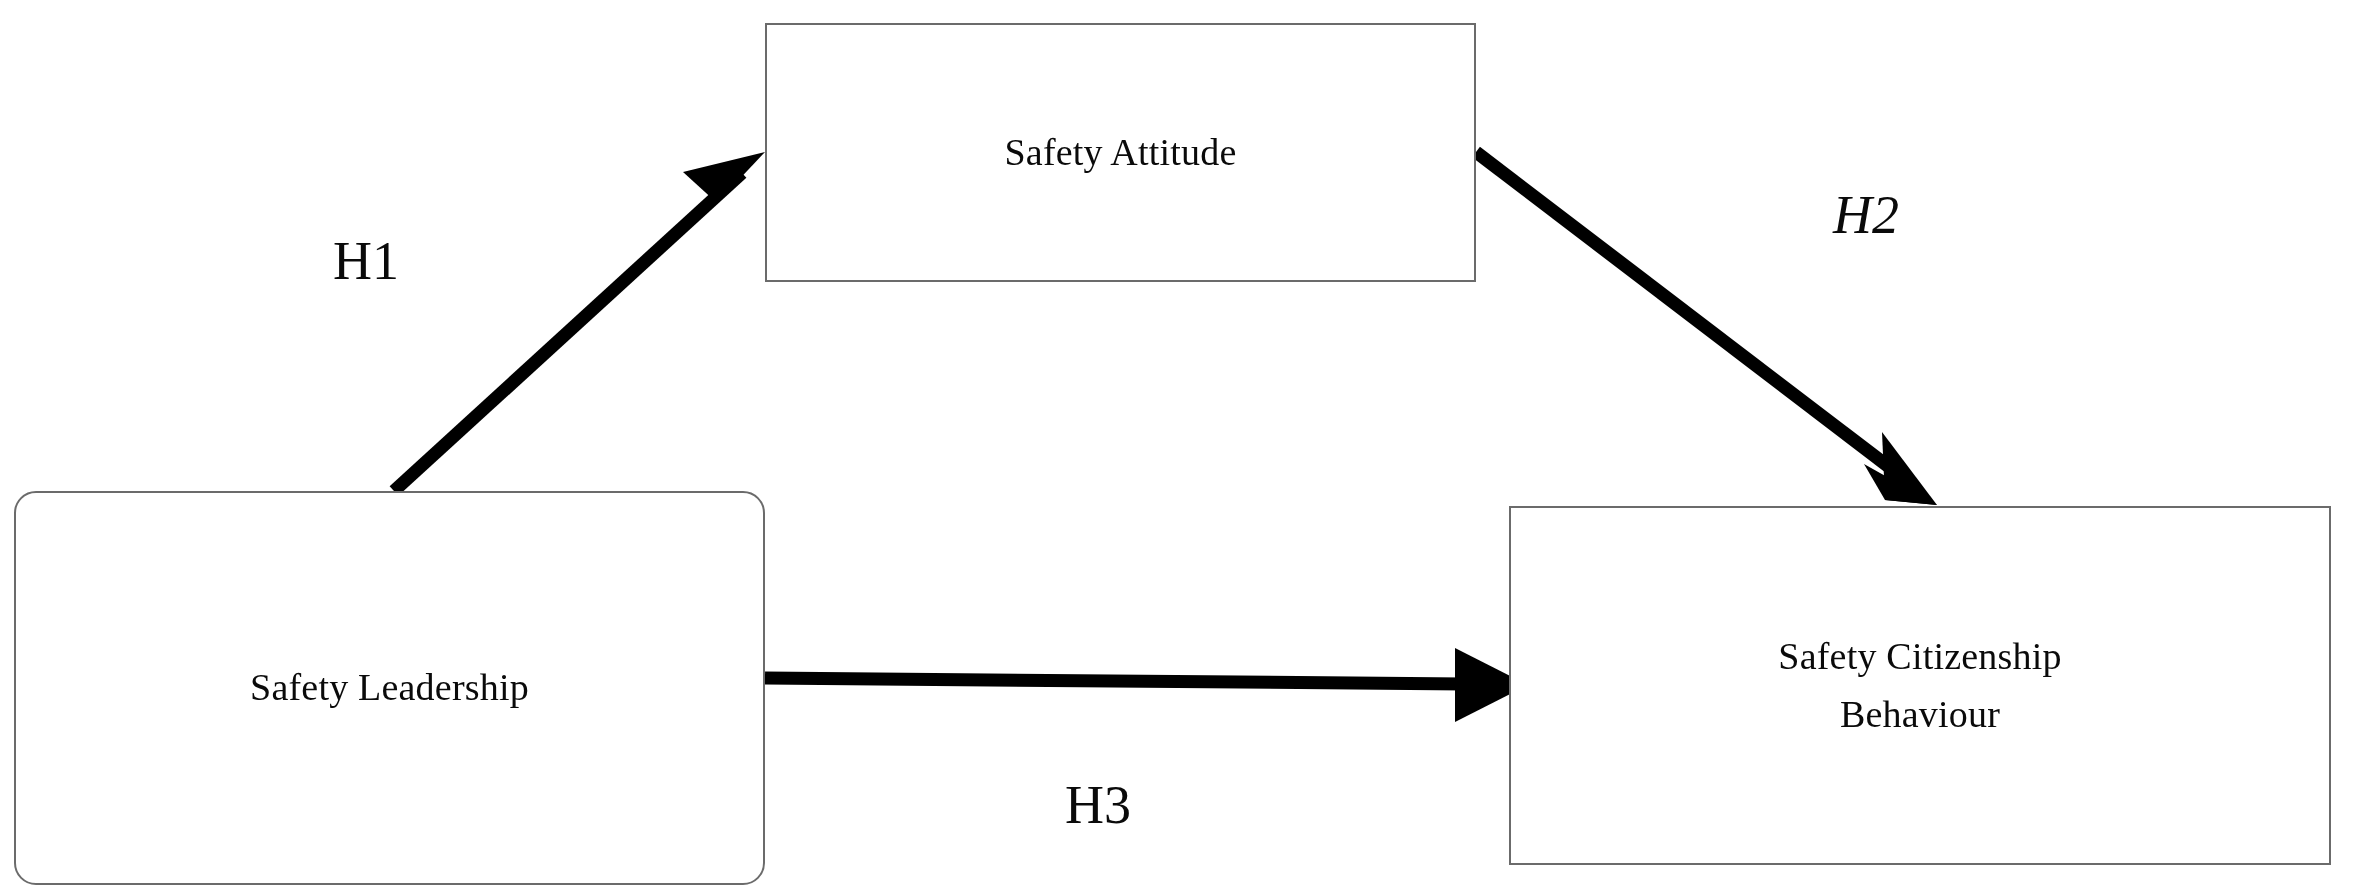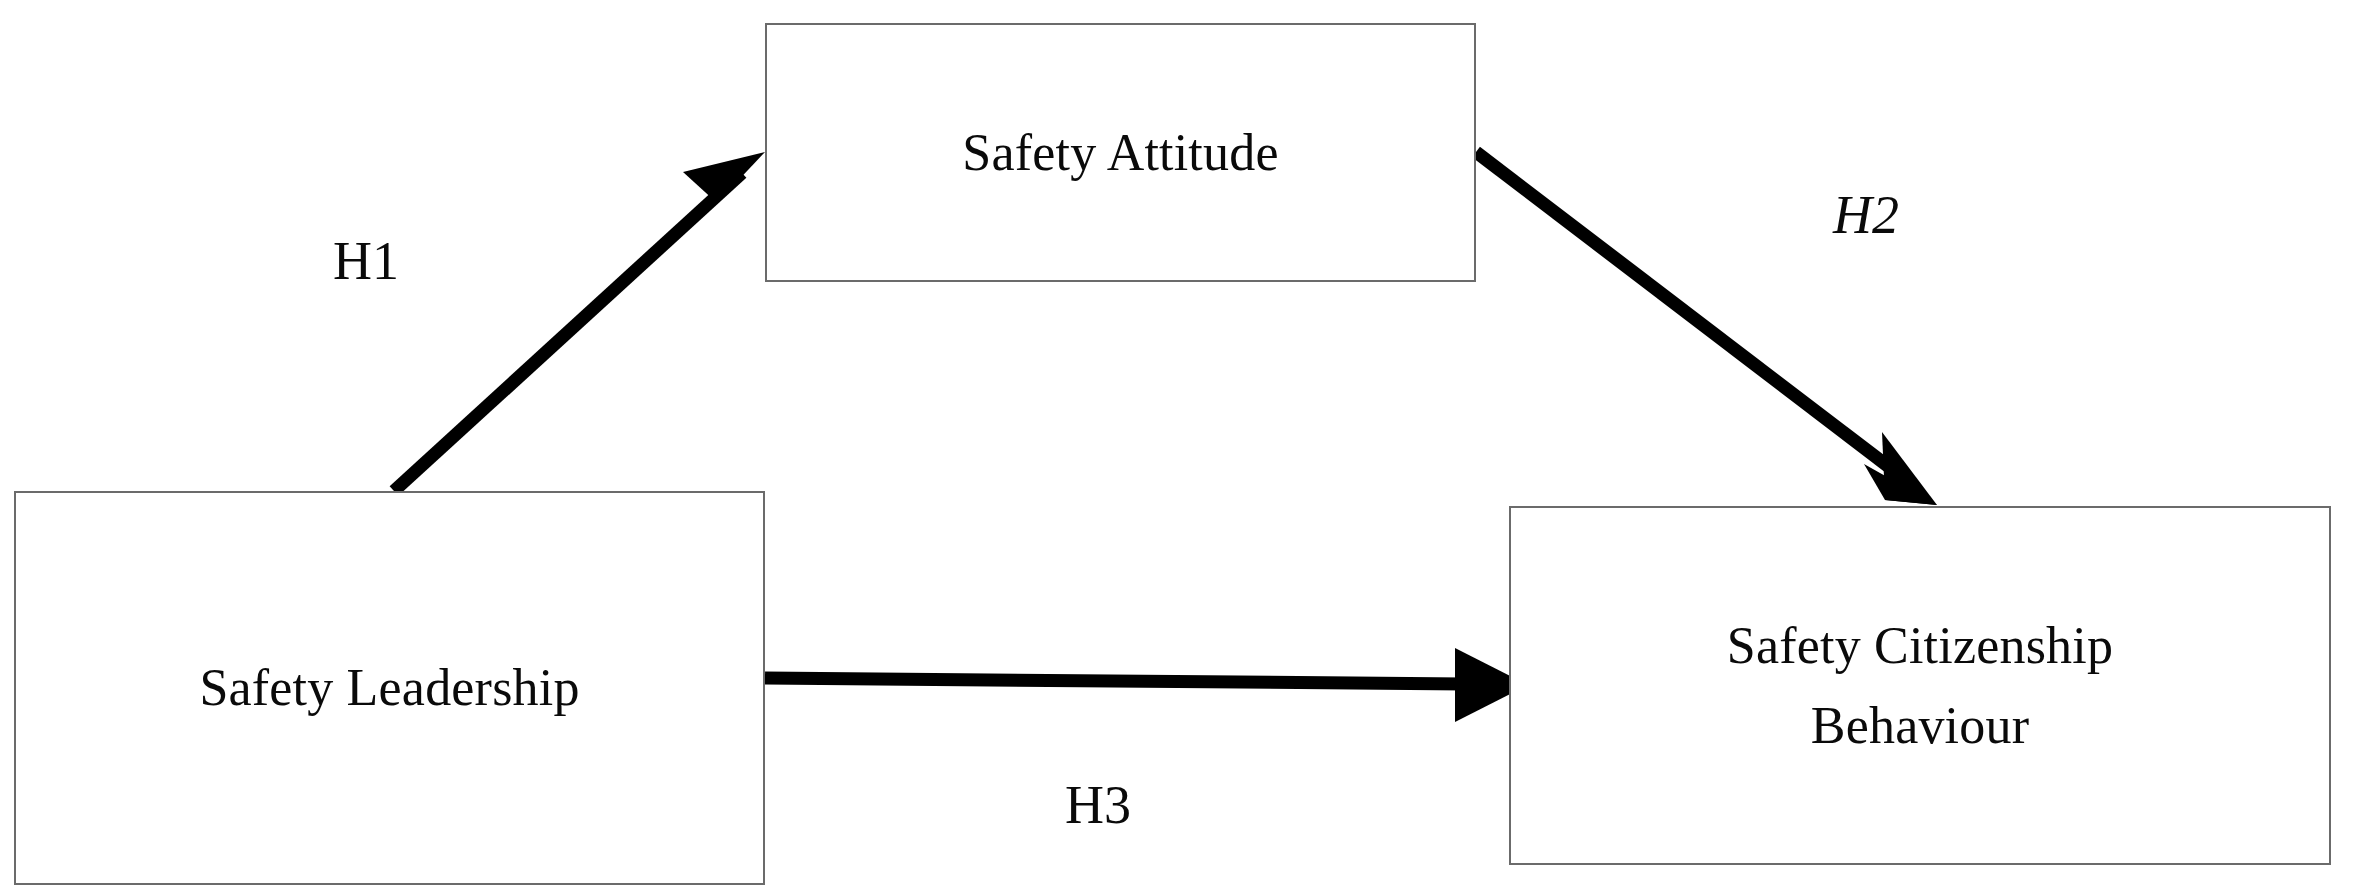--- a/index.html
+++ b/index.html
@@ -25,37 +25,38 @@
     background: #ffffff;
     border: 2px solid #6b6b6b;
     display: flex;
     align-items: center;
     justify-content: center;
     text-align: center;
     z-index: 3;
   }
   .construct-label {
     color: #0a0a0a;
-    font-size: 52px;
+    font-size: 38px;
     line-height: 1.52;
     letter-spacing: 0.2px;
     white-space: pre-line;
     font-weight: 400;
   }
   #box-safety-attitude {
     left: 765px;
     top: 23px;
     width: 711px;
     height: 259px;
   }
   #box-safety-leadership {
     left: 14px;
     top: 491px;
     width: 751px;
     height: 394px;
+    border-radius: 22px;
   }
   #box-safety-citizenship-behaviour {
     left: 1509px;
     top: 506px;
     width: 822px;
     height: 359px;
   }
   #arrow-layer {
     position: absolute;
     left: 0;

